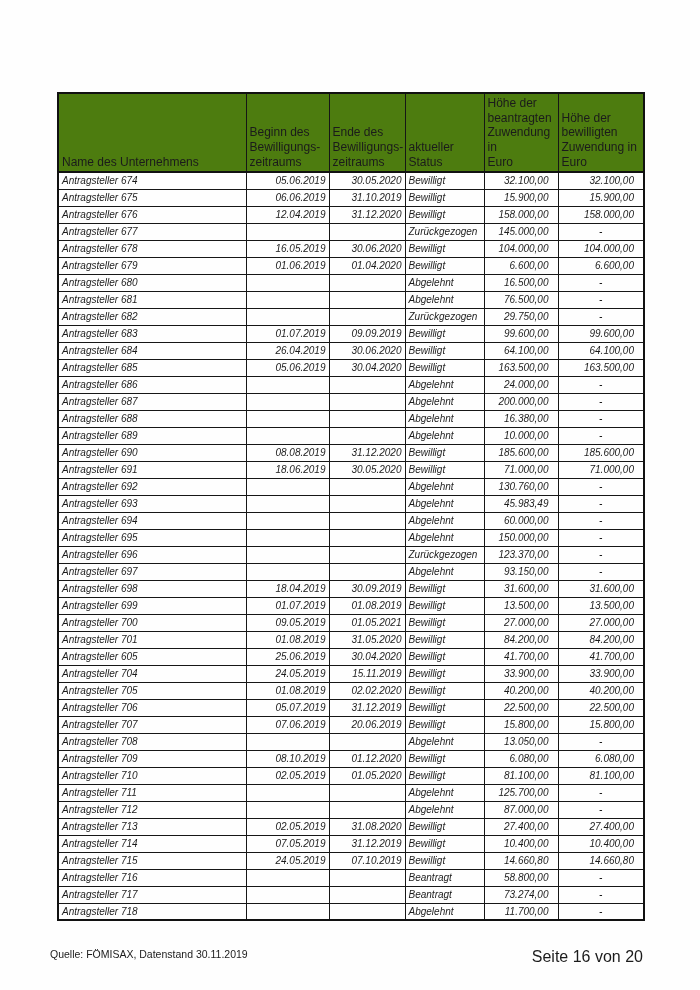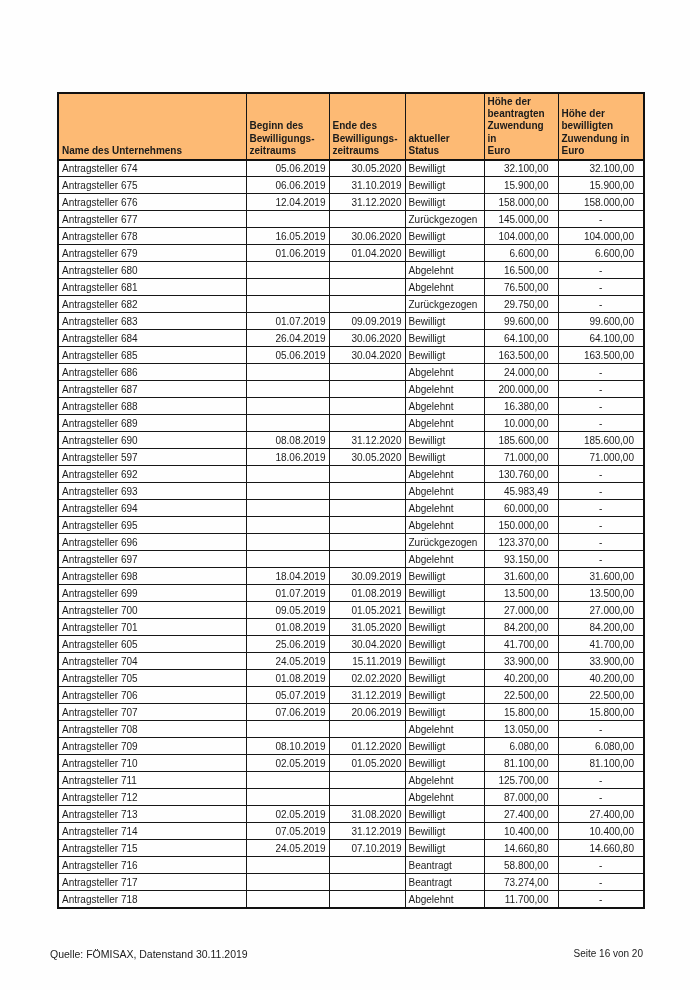--- a/index.html
+++ b/index.html
@@ -13,54 +13,54 @@
   }
   .page{position:absolute;left:0;top:0;width:700px;height:990px;background:#fefefe;}
   table.grant-table{
     position:absolute;left:57px;top:92px;
     width:586px;
     border-collapse:collapse;
     table-layout:fixed;
     border:2px solid #111;
   }
   .grant-table th{
-    background:#fdba74;
+    background:#4d7c0f;
     border:1px solid #161616;
     border-bottom:2px solid #111;
-    font-size:10px;
-    font-weight:bold;
+    font-size:12px;
+    font-weight:normal;
     text-align:left;
     vertical-align:bottom;
     padding:2px 3px 2px 3px;
     line-height:1.22;
     white-space:pre-line;
     height:57px;
   }
   .grant-table td{
     border:1px solid #161616;
     font-size:10px;
     padding:0 3px;
     height:15px;
     line-height:15px;
     white-space:nowrap;
     overflow:hidden;
   }
-  .grant-table tbody tr{height:17px;}
+  .grant-table tbody tr{height:17px;font-style:italic;}
   td.c0{text-align:left;}
   td.c1,td.c2{text-align:right;padding-right:3px;}
   td.c3{text-align:left;}
   td.amt{text-align:right;padding-right:9px;}
   td.dash{text-align:center;padding-right:3px;}
   .footer-left{
     position:absolute;left:50px;top:948px;
     font-size:10.5px;color:#1b1b1b;
   }
   .footer-right{
     position:absolute;right:57px;top:948px;
-    font-size:10px;color:#1b1b1b;
+    font-size:16px;color:#1b1b1b;
   }
 </style>
 </head>
 <body>
 
 <div class="page">
 
   <table class="grant-table">
     <colgroup>
       <col style="width:188px">
@@ -221,21 +221,21 @@
         </tr>
         <tr>
           <td class="c0">Antragsteller 690</td>
           <td class="c1">08.08.2019</td>
           <td class="c2">31.12.2020</td>
           <td class="c3">Bewilligt</td>
           <td class="c4 amt">185.600,00</td>
           <td class="c5 amt">185.600,00</td>
         </tr>
         <tr>
-          <td class="c0">Antragsteller 597</td>
+          <td class="c0">Antragsteller 691</td>
           <td class="c1">18.06.2019</td>
           <td class="c2">30.05.2020</td>
           <td class="c3">Bewilligt</td>
           <td class="c4 amt">71.000,00</td>
           <td class="c5 amt">71.000,00</td>
         </tr>
         <tr>
           <td class="c0">Antragsteller 692</td>
           <td class="c1"></td>
           <td class="c2"></td>

